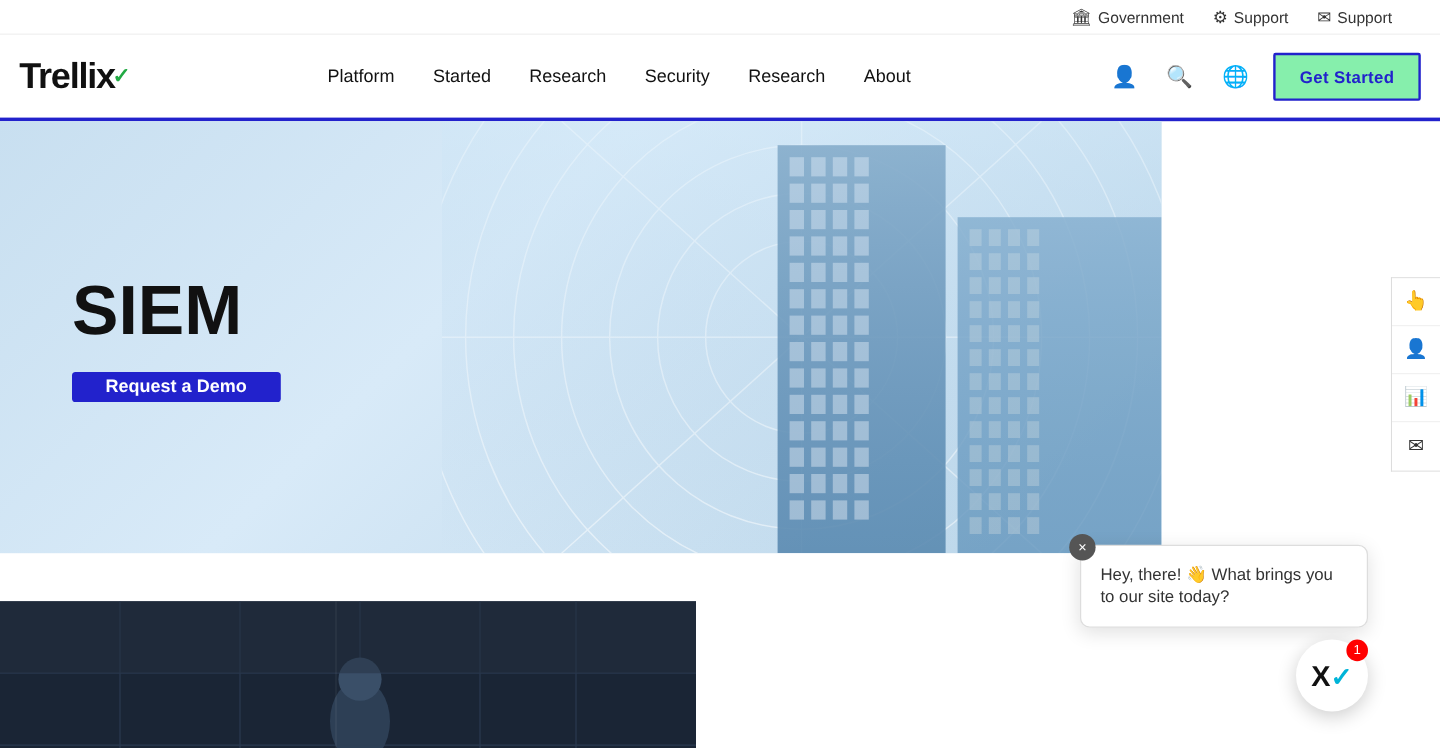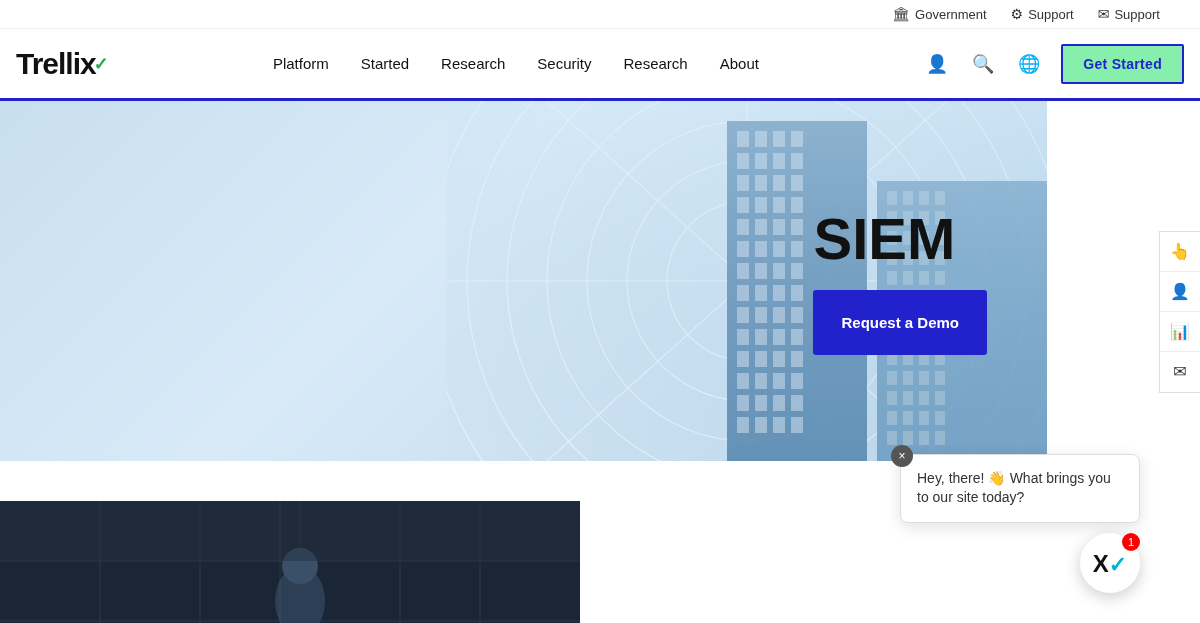--- a/index.html
+++ b/index.html
@@ -78,27 +78,26 @@
       font-size: 14px;
       font-weight: 700;
       cursor: pointer;
       letter-spacing: 0.3px;
       border-radius: 2px;
     }
 
     
     .hero {
       position: relative;
-      width: 1047px;
+      width: 968px;
       height: 360px;
       background: linear-gradient(135deg, #c8dff0 0%, #d8eaf8 40%, #b8d4e8 100%);
       overflow: hidden;
       display: flex;
       align-items: center;
-      justify-content: flex-end;
     }
     .hero-content {
       position: relative;
       z-index: 2;
       padding: 40px 60px;
       max-width: 560px;
     }
     .hero-title {
       font-size: 58px;
       font-weight: 900;
@@ -109,21 +108,21 @@
     .hero-desc {
       font-size: 17px;
       color: #222;
       line-height: 1.5;
       margin-bottom: 32px;
     }
     .btn-demo {
       background: #2222cc;
       color: #fff;
       border: none;
-      padding: 24px 28px;
+      padding: 4px 28px;
       font-size: 15px;
       font-weight: 700;
       cursor: pointer;
       border-radius: 3px;
     }
 
     
     .hero-building {
       position: absolute;
       right: 0;

